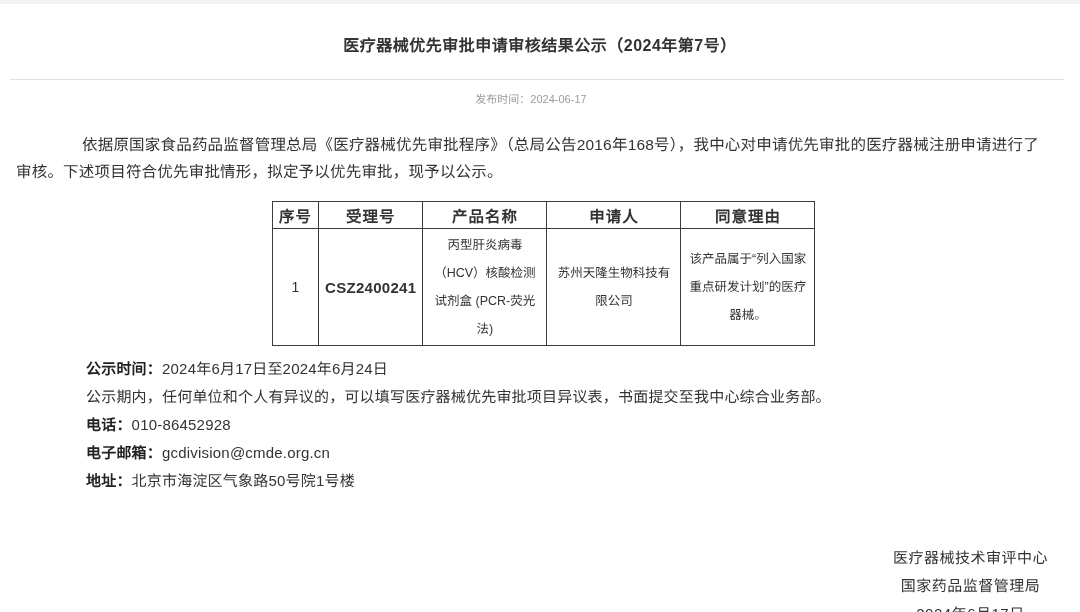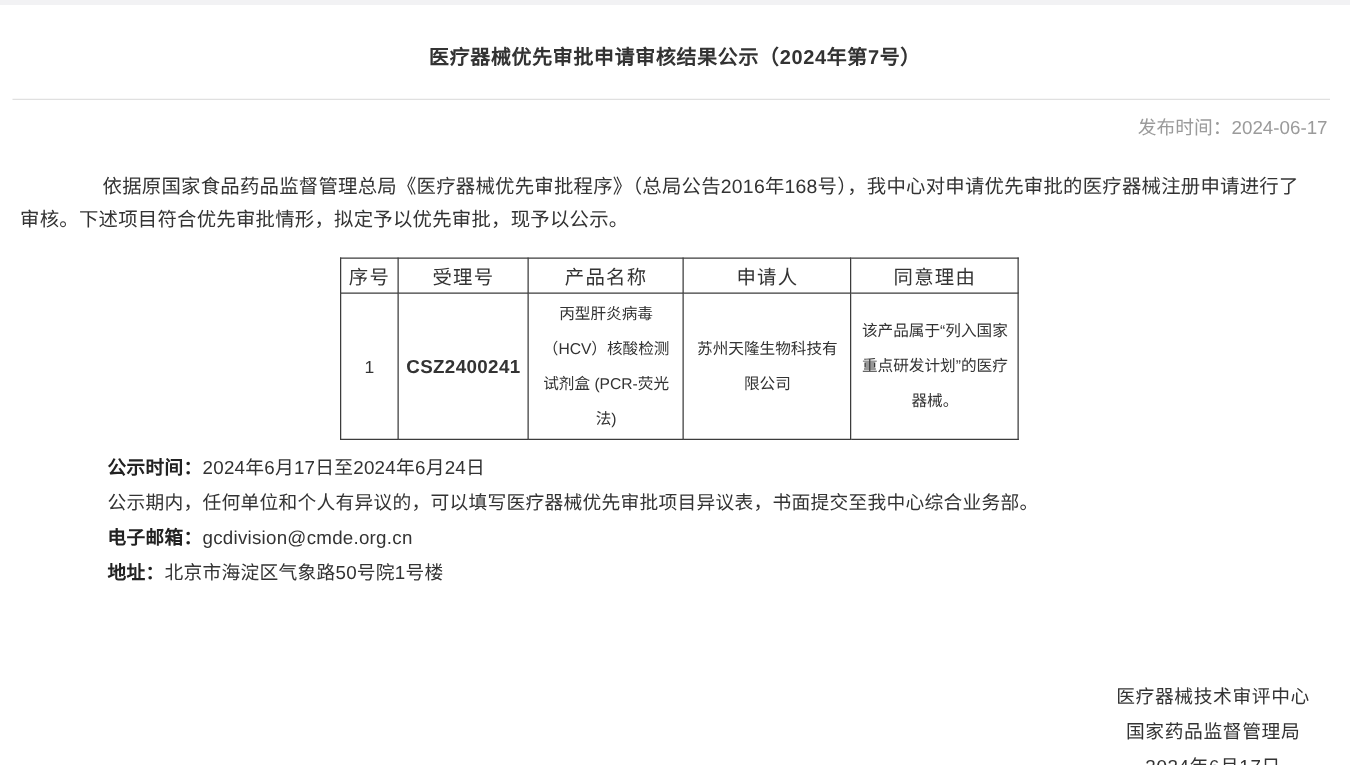--- a/index.html
+++ b/index.html
@@ -25,22 +25,22 @@
     color: #333333;
     letter-spacing: 0.5px;
   }
   .title-divider {
     border: none;
     border-top: 1px solid #e0e0e0;
     margin: 23px 16px 0 10px;
   }
   .publish-date {
     margin: 10px 18px 0 0;
-    text-align: right;
-    font-size: 15px;
+    text-align: center;
+    font-size: 11px;
     color: #9b9b9b;
   }
 
   
   .intro-paragraph {
     margin: 25px 42px 0 16px;
     width: 1026px;
     font-size: 15.5px;
     line-height: 27px;
     letter-spacing: 0.2px;
@@ -58,21 +58,21 @@
   }
   .review-table th, .review-table td {
     border: 1px solid #3c3c3c;
     text-align: center;
     vertical-align: middle;
     padding: 2px 6px;
   }
   .review-table th {
     height: 21px;
     font-size: 15.5px;
-    font-weight: 400;
+    font-weight: 700;
     letter-spacing: 1px;
   }
   .review-table td { height: 91px; }
   .col-index  { width: 46px; }
   .col-accept { width: 98px; }
   .col-product{ width: 124px; }
   .col-applicant { width: 134px; }
   .col-reason { width: 134px; }
   .cell-index { font-size: 14px; }
   .cell-accept { font-size: 15px; font-weight: 600; letter-spacing: 0.3px; }
@@ -142,20 +142,21 @@
         <td class="cell-product">丙型肝炎病毒（HCV）核酸检测试剂盒 (PCR-荧光法)</td>
         <td class="cell-applicant">苏州天隆生物科技有限公司</td>
         <td class="cell-reason">该产品属于“列入国家重点研发计划”的医疗器械。</td>
       </tr>
     </tbody>
   </table>
 
   <div class="info-block">
     <div class="info-line"><span class="info-label">公示时间：</span><span class="info-value">2024年6月17日至2024年6月24日</span></div>
     <div class="info-line">公示期内，任何单位和个人有异议的，可以填写医疗器械优先审批项目异议表，书面提交至我中心综合业务部。</div>
+    <div class="info-line"><span class="info-label">电话：</span><span class="info-value">010-86452928</span></div>
     <div class="info-line"><span class="info-label">电子邮箱：</span><span class="info-value">gcdivision@cmde.org.cn</span></div>
     <div class="info-line"><span class="info-label">地址：</span><span class="info-value">北京市海淀区气象路50号院1号楼</span></div>
   </div>
 
   <div class="signature-block">
     <div>医疗器械技术审评中心</div>
     <div>国家药品监督管理局</div>
     <div>2024年6月17日</div>
   </div>
 

